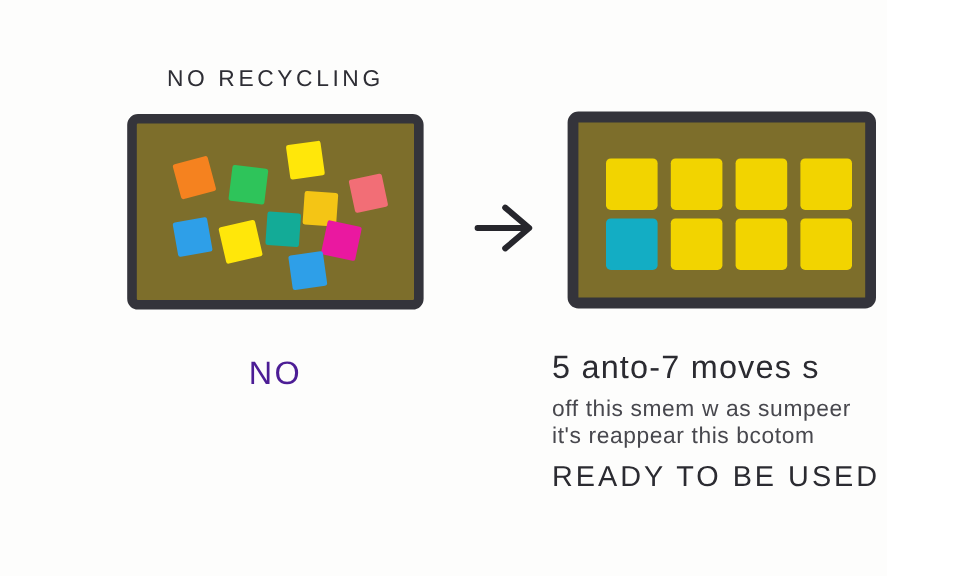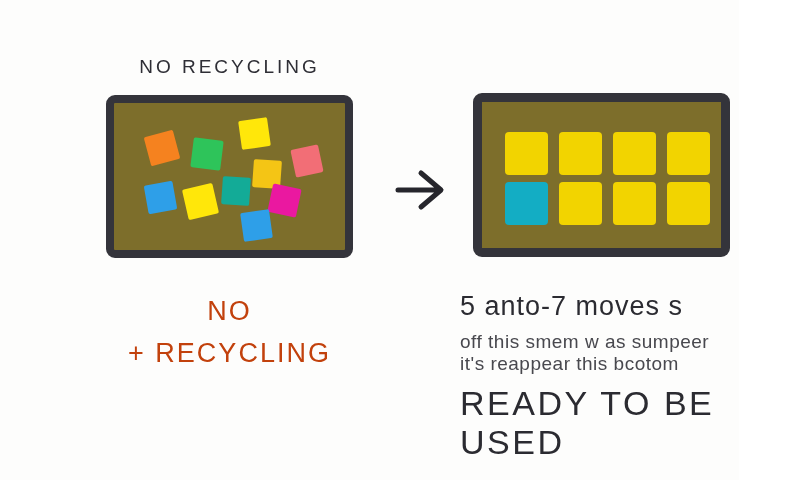--- a/index.html
+++ b/index.html
@@ -52,35 +52,35 @@
   .cell { border-radius: 4px; }
 
   
   .arrow-wrap { position: absolute; left: 388px; top: 162px; width: 64px; height: 54px; }
 
   
   .caption-left {
     position: absolute;
     left: 82px; top: 296px; width: 295px;
     text-align: center;
-    color: #c2410c;
+    color: #4c1d95;
   }
   .caption-left .line1 { font-size: 27px; letter-spacing: 2px; font-weight: 500; }
   .caption-left .line2 { font-size: 27px; letter-spacing: 2px; font-weight: 500; margin-top: 11px; }
 
   
   .caption-right {
     position: absolute;
     left: 460px; top: 291px; width: 326px;
     color: #2b2b31;
   }
   .caption-right .big1 { font-size: 27px; font-weight: 500; letter-spacing: 1px; }
   .caption-right .small { font-size: 19px; color: #48484e; margin-top: 9px; letter-spacing: 0.5px; }
   .caption-right .small + .small { margin-top: 0; }
-  .caption-right .big2 { font-size: 34px; font-weight: 500; letter-spacing: 2.5px; margin-top: 9px; }
+  .caption-right .big2 { font-size: 24px; font-weight: 500; letter-spacing: 2.5px; margin-top: 9px; }
 </style>
 </head>
 <body>
 
 <div class="canvas">
 
   <div class="panel-title left">NO RECYCLING</div>
 
   <div class="board left" style="background: rgb(125, 110, 43); border-color: rgb(52, 52, 59);">
 
@@ -91,21 +91,20 @@
       <div class="note" style="left: 139px; top: 57px; width: 28px; height: 28px; background: rgb(244, 197, 21); transform: rotate(4deg);"></div>
       <div class="note" style="left: 32px; top: 80px; width: 29px; height: 29px; background: rgb(46, 159, 232); transform: rotate(-10deg);"></div>
       <div class="note" style="left: 71px; top: 83px; width: 31px; height: 31px; background: rgb(255, 231, 10); transform: rotate(-13deg);"></div>
       <div class="note" style="left: 108px; top: 74px; width: 28px; height: 28px; background: rgb(19, 171, 151); transform: rotate(4deg);"></div>
       <div class="note" style="left: 156px; top: 83px; width: 29px; height: 29px; background: rgb(234, 24, 160); transform: rotate(12deg);"></div>
       <div class="note" style="left: 128px; top: 108px; width: 29px; height: 29px; background: rgb(46, 159, 232); transform: rotate(-8deg);"></div>
     </div>
 
   <div class="caption-left">
     <div class="line1">NO</div>
-    <div class="line2">+ RECYCLING</div>
   </div>
 
   <div class="arrow-wrap">
     <svg width="64" height="54" viewBox="0 0 64 54">
       <path d="M 10 28 L 50 28 M 33 11 L 53 28 L 33 45" fill="none" stroke="#26262c" stroke-width="5" stroke-linecap="round" stroke-linejoin="round"></path>
     </svg>
   </div>
 
 
   <div class="board right" style="background: rgb(125, 110, 43); border-color: rgb(52, 52, 59);">

